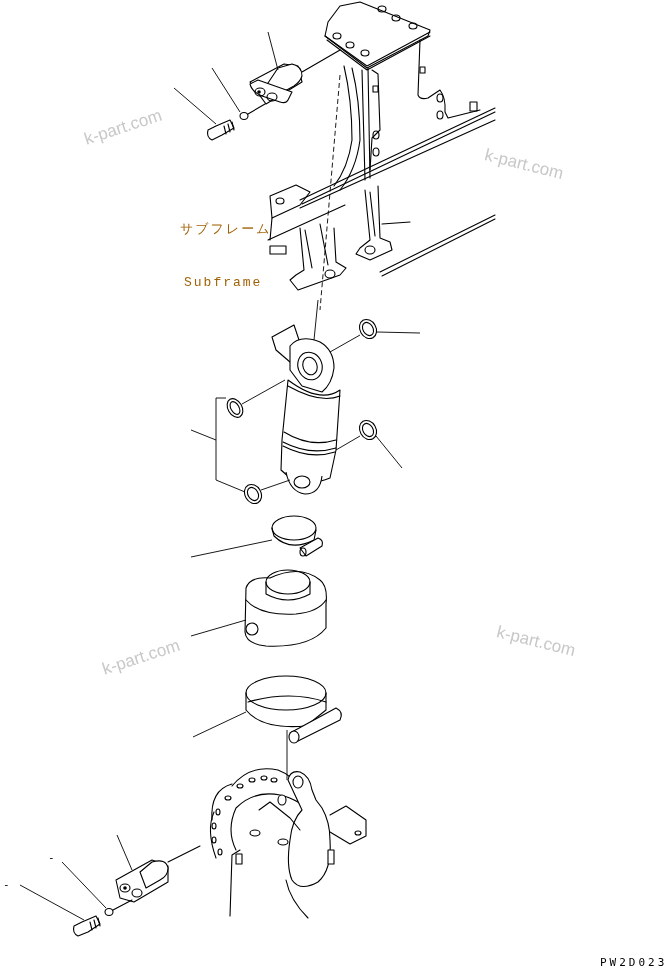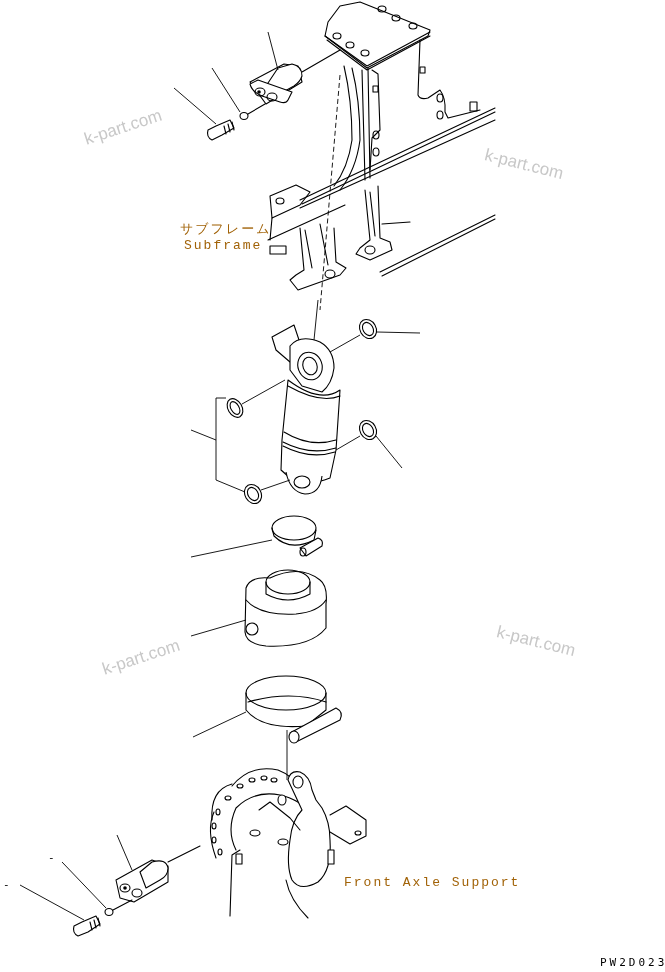--- a/index.html
+++ b/index.html
@@ -4,21 +4,21 @@
 <style>
   html, body { margin:0; padding:0; background:#ffffff; }
   #canvas { position:relative; width:665px; height:972px; background:#ffffff; overflow:hidden; }
   svg.drawing { position:absolute; left:0; top:0; }
   svg.drawing * { vector-effect: non-scaling-stroke; }
   .ln { fill:none; stroke:#000; stroke-width:1.1; stroke-linejoin:round; stroke-linecap:round; }
   .lf { fill:#fff; stroke:#000; stroke-width:1.1; stroke-linejoin:round; }
   .thin { fill:none; stroke:#000; stroke-width:0.9; }
   .label { position:absolute; font-family:Liberation Mono, monospace; color:#a16207; font-size:13px; line-height:16px; letter-spacing:2px; white-space:nowrap; }
   .label .jp { display:block; }
-  .label .en { display:block; }
+  .label .en { display:block;margin-top:37px; }
   .wm { position:absolute; font-family:"Liberation Sans", sans-serif; font-size:17px; color:#c8c8c8; white-space:nowrap; transform-origin:left center; }
   .code { position:absolute; font-family:"DejaVu Sans Mono", monospace; font-size:11px; letter-spacing:3px; color:#000; }
   .dash { position:absolute; font-family:"DejaVu Sans Mono", monospace; font-size:11px; color:#000; }
 </style>
 </head>
 <body>
 
 <div id="canvas">
 
 <svg class="drawing" width="665" height="972" viewBox="0 0 665 972">
@@ -209,21 +209,20 @@
 
 <div class="label" style="left:180px; top:222px;">
   <span class="jp">サブフレーム</span>
   <span class="en" style="padding-left:4px;">Subframe</span>
 </div>
 
 <div class="label" style="left:352px; top:373px;">
 </div>
 
 <div class="label" style="left:344px; top:875px;">
-  <span class="en">Front Axle Support</span>
 </div>
 
 <div class="dash" style="left:48px; top:851px;">-</div>
 <div class="dash" style="left:3px; top:878px;">-</div>
 
 <div class="code" style="left:600px; top:956px;">PW2D023</div>
 
 </div>
 
 </body></html>

